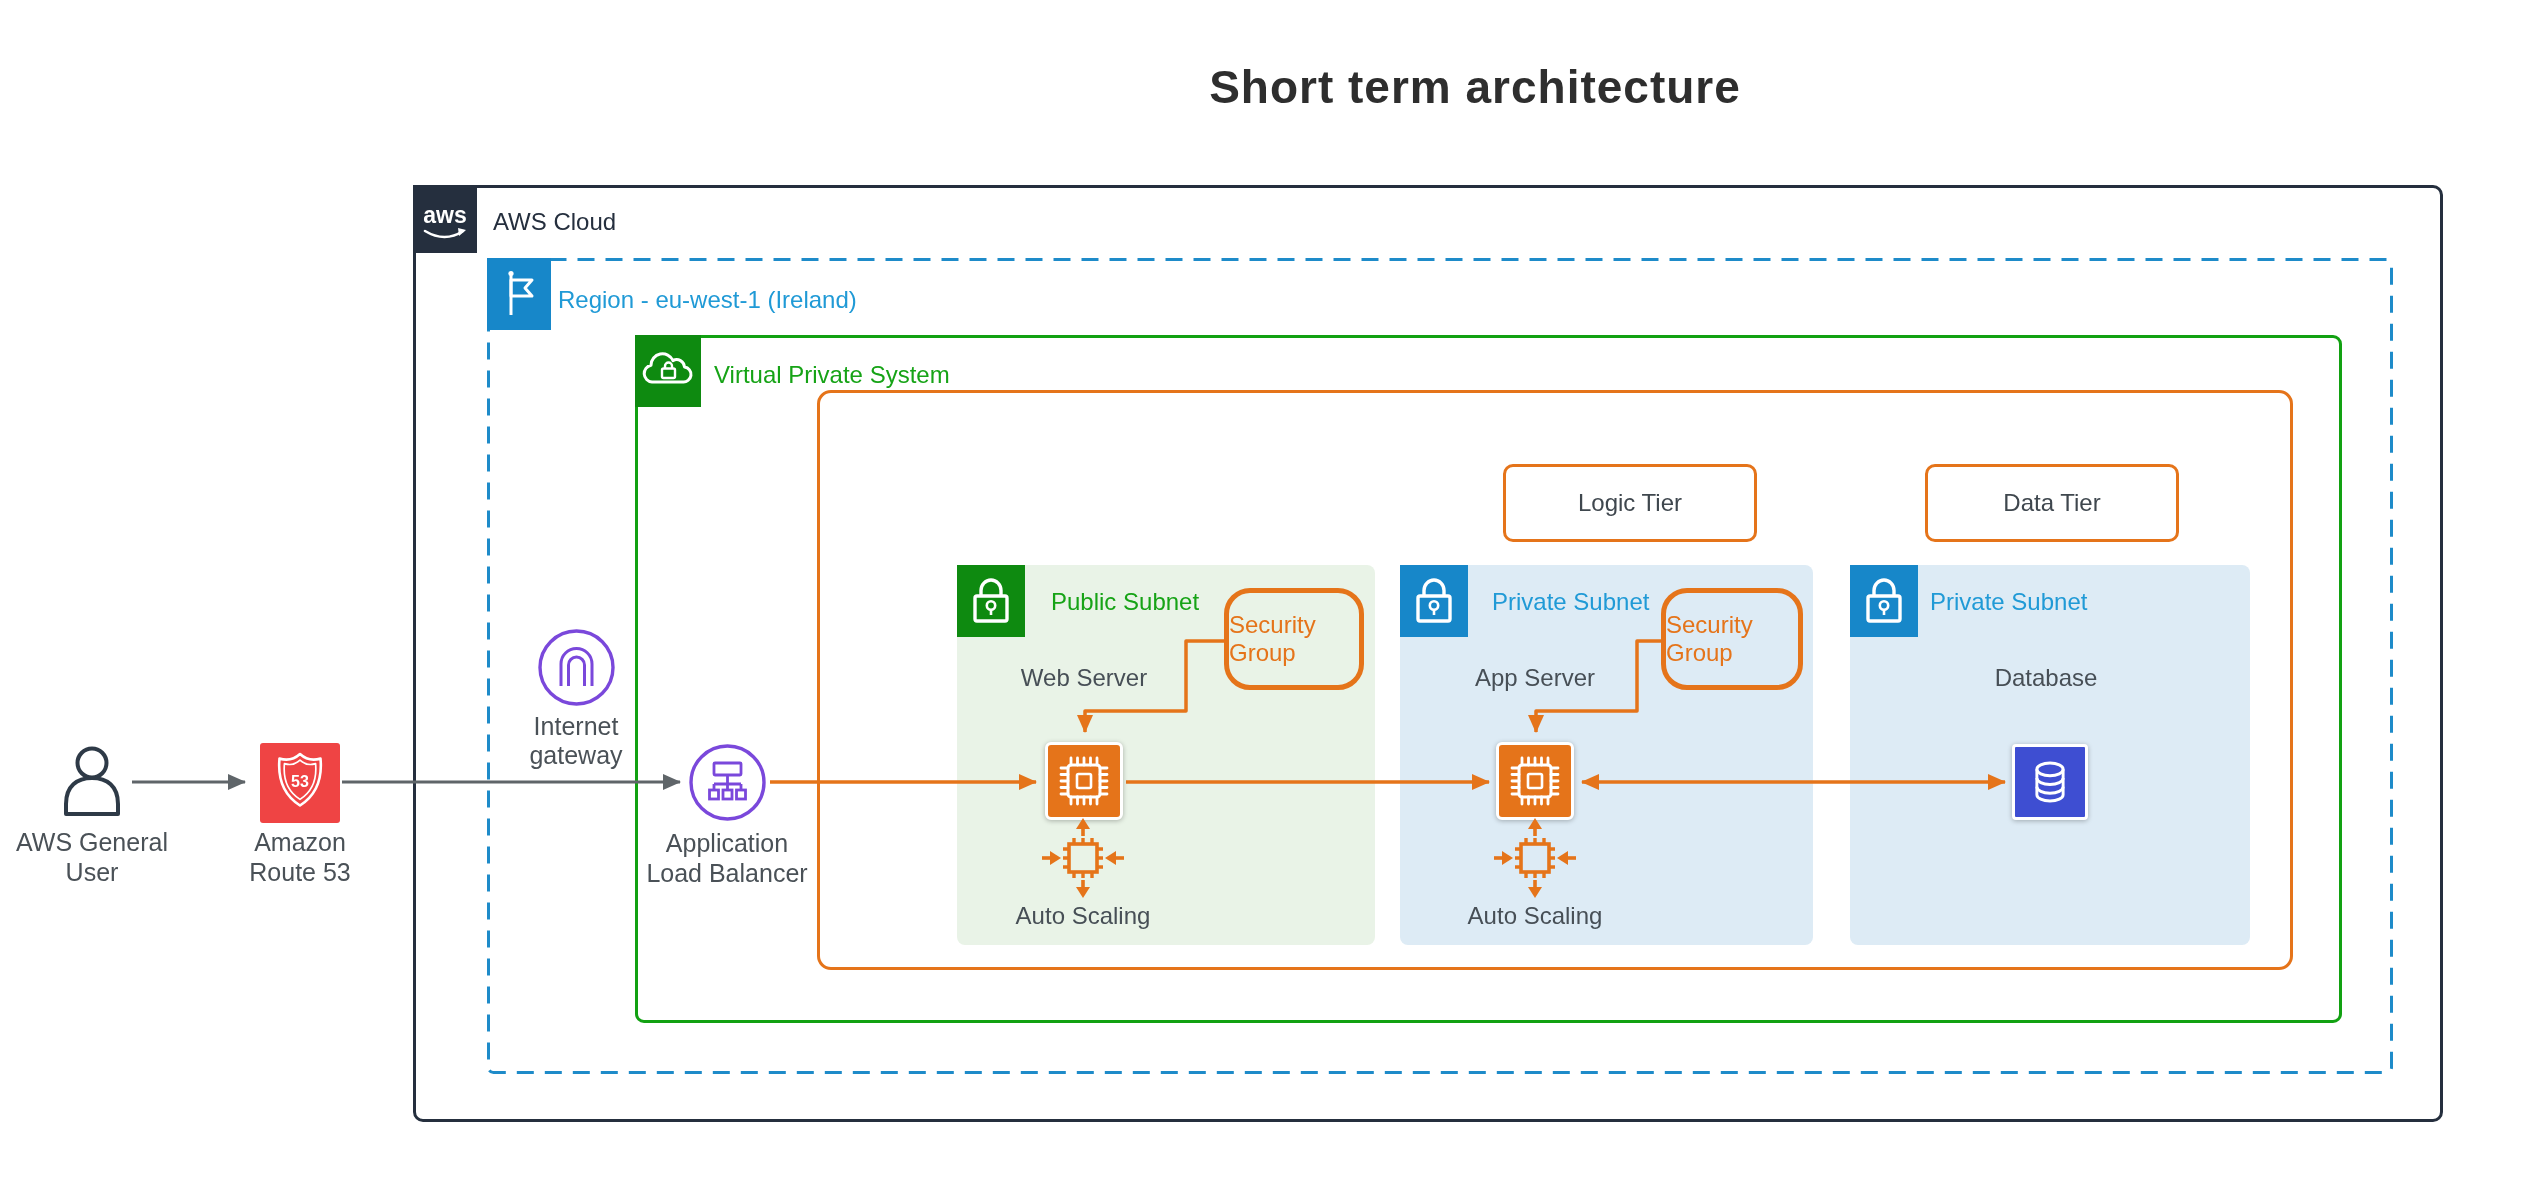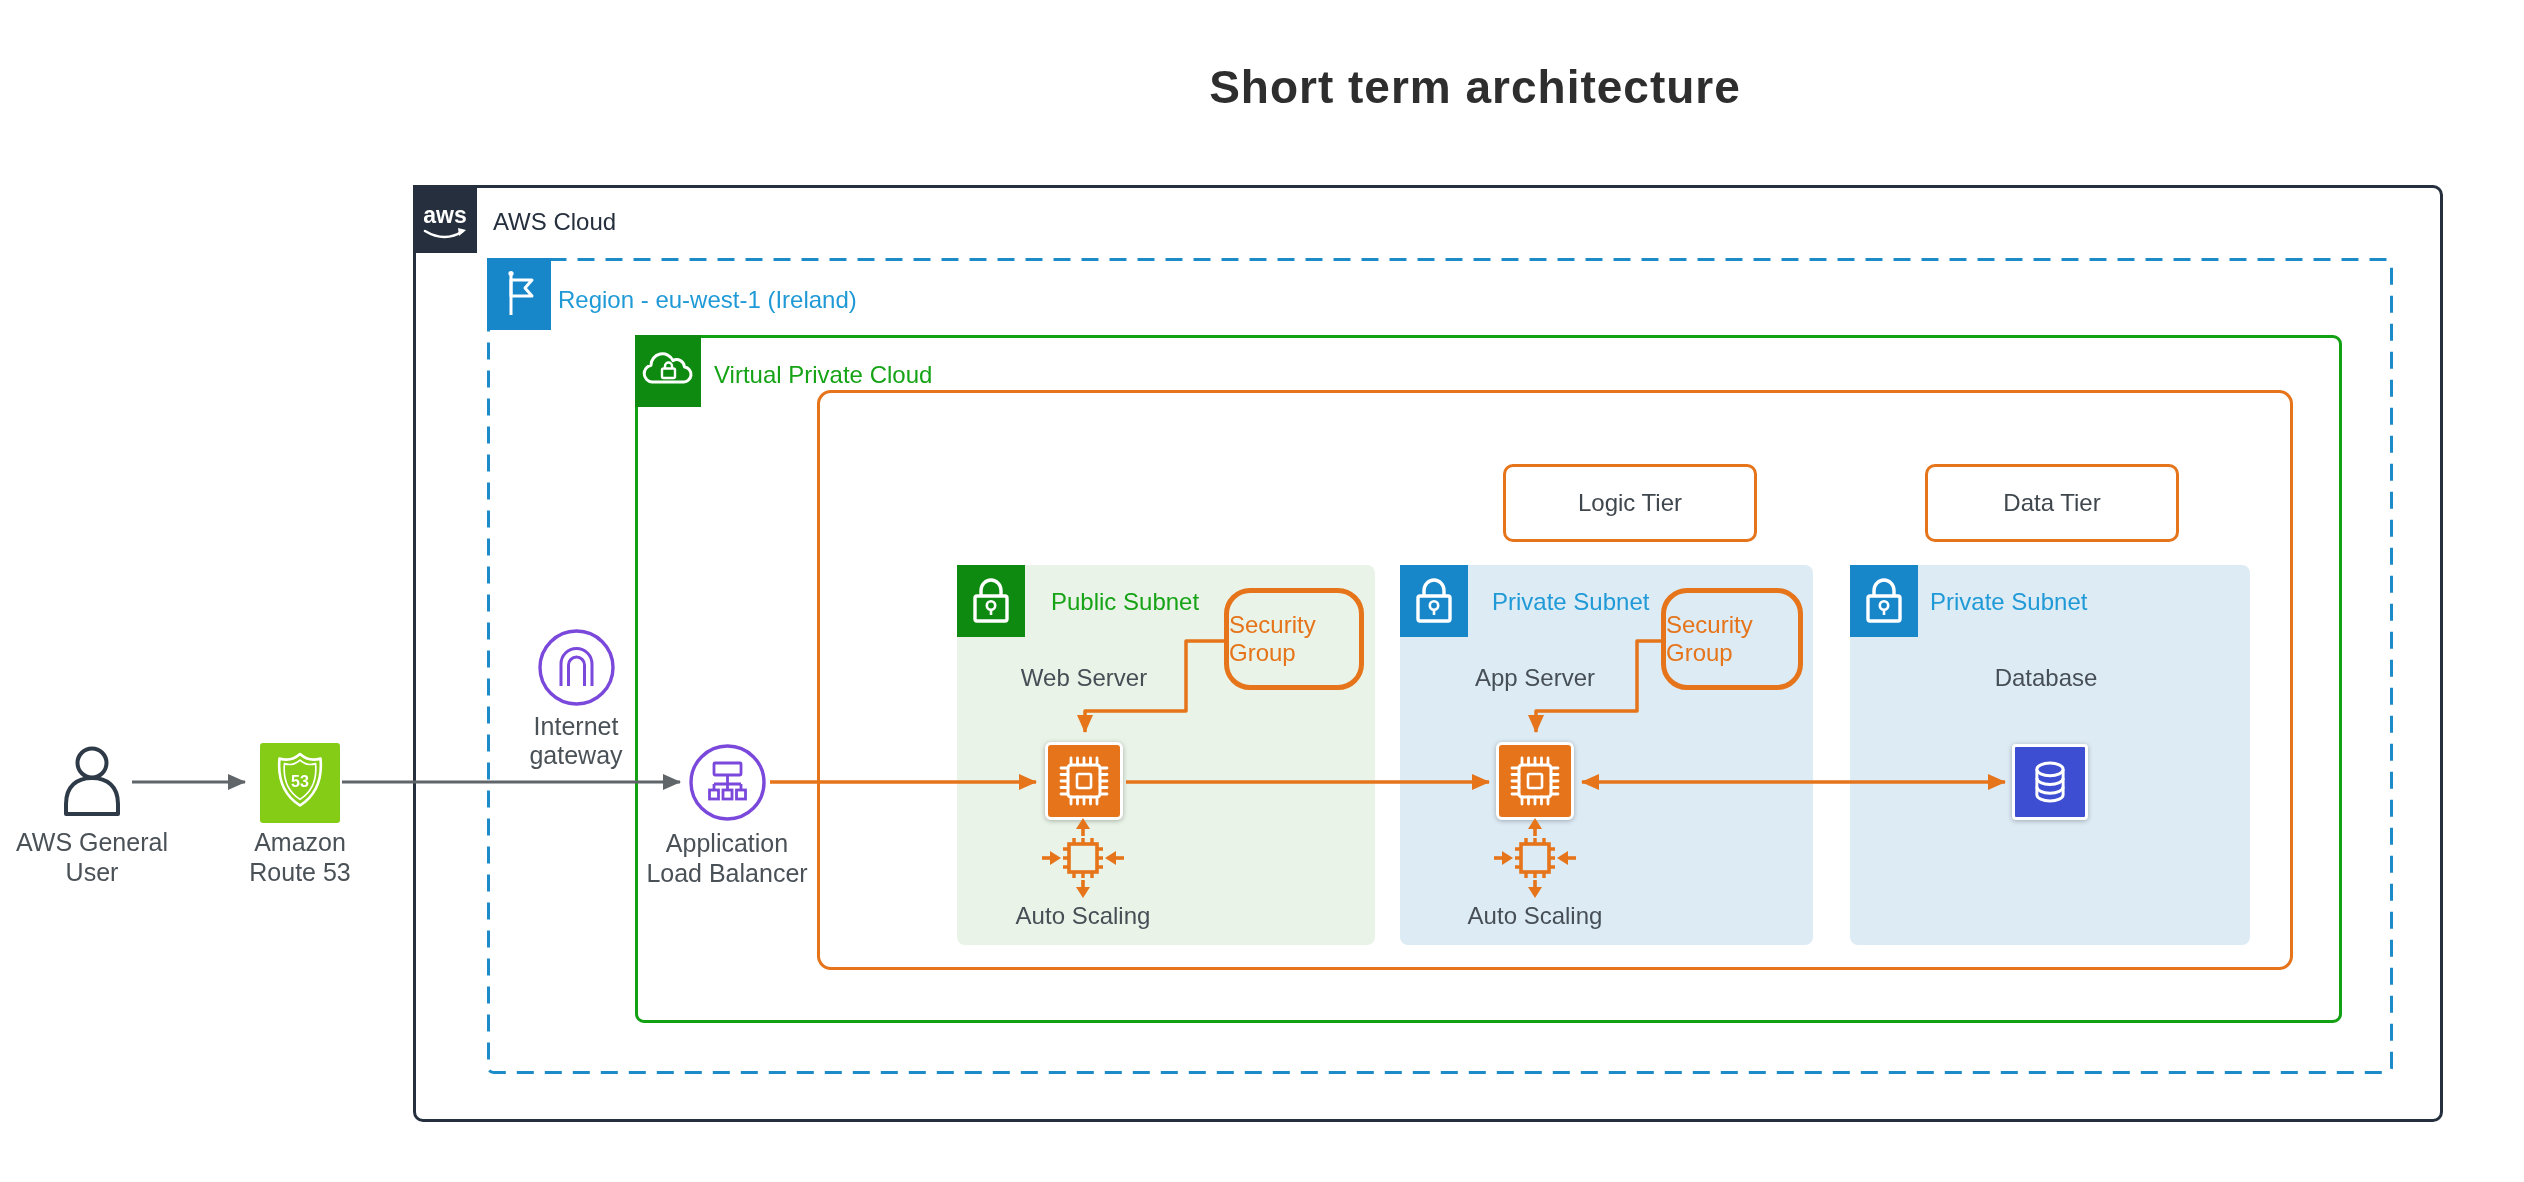--- a/index.html
+++ b/index.html
@@ -59,21 +59,21 @@
   <div class="lbl" style="left:558px;top:286px;color:#209AD6;">Region - eu-west-1 (Ireland)</div>
 
   <div class="vpc-box"></div>
   <div class="abs" style="left:635px;top:335px;width:66px;height:72px;background:#0E8A10;">
     <svg class="svgicon" width="66" height="72" viewBox="0 0 66 72">
       <path d="M17,47 a8.5,8.5 0 0 1 -1,-16.8 a11.5,11.5 0 0 1 22,-4.6 a7.8,7.8 0 0 1 11.5,6.4 a7.2,7.2 0 0 1 -2,14.9 z" fill="none" stroke="#fff" stroke-width="3" stroke-linejoin="round"></path>
       <rect x="27" y="33.5" width="13" height="9.5" rx="1.5" fill="none" stroke="#fff" stroke-width="2.4"></rect>
       <path d="M30,33.5 v-2.5 a3.5,3.5 0 0 1 7,0 v2.5" fill="none" stroke="#fff" stroke-width="2.4"></path>
     </svg>
   </div>
-  <div class="lbl" style="left:714px;top:361px;color:#16A316;">Virtual Private Cloud</div>
+  <div class="lbl" style="left:714px;top:361px;color:#16A316;">Virtual Private System</div>
 
   <div class="az-box"></div>
 
   <div class="tier" style="left:1503px;">
     <span>Logic Tier</span>
   </div>
   <div class="tier" style="left:1925px;">
     <span>Data Tier</span>
   </div>
 
@@ -197,21 +197,21 @@
   </svg>
   <div class="lbl c" style="left:983px;top:901px;width:200px;">Auto Scaling</div>
   <div class="lbl c" style="left:1435px;top:901px;width:200px;">Auto Scaling</div>
 
   <svg class="abs svgicon" style="left:46px;top:740px;" width="92" height="86" viewBox="0 0 92 86">
     <circle cx="46" cy="23" r="14.5" fill="none" stroke="#2E3A47" stroke-width="4"></circle>
     <path d="M20,74 V64 C20,46 31,38 46,38 C61,38 72,46 72,64 V74 Z" fill="none" stroke="#2E3A47" stroke-width="4" stroke-linejoin="round"></path>
   </svg>
   <div class="lbl c" style="left:10px;top:827px;width:164px;color:#4A5157;font-size:25px;">AWS General User</div>
 
-  <div class="abs" style="left:260px;top:743px;width:80px;height:80px;background:#84cc16;border-radius:3px;">
+  <div class="abs" style="left:260px;top:743px;width:80px;height:80px;background:#ef4444;border-radius:3px;">
     <svg class="svgicon" width="80" height="80" viewBox="0 0 80 80">
       <path d="M40,11 C34,16.5 26,17.5 19.5,15.5 C17.5,37 25,53 40,62.5 C55,53 62.5,37 60.5,15.5 C54,17.5 46,16.5 40,11 Z" fill="none" stroke="#fff" stroke-width="2.6" stroke-linejoin="round"></path>
       <path d="M40,11 C34,16.5 26,17.5 19.5,15.5 C17.5,37 25,53 40,62.5 C55,53 62.5,37 60.5,15.5 C54,17.5 46,16.5 40,11 Z" fill="none" stroke="#fff" stroke-width="2.2" stroke-linejoin="round" transform="translate(40,37) scale(0.76) translate(-40,-37)"></path>
       <text x="40" y="44" font-family="Liberation Sans" font-size="16" font-weight="bold" fill="#fff" text-anchor="middle">53</text>
     </svg>
   </div>
   <div class="lbl c" style="left:218px;top:827px;width:164px;color:#4A5157;font-size:25px;">Amazon Route 53</div>
 
   <svg class="abs svgicon" style="left:534px;top:625px;" width="85" height="85" viewBox="0 0 85 85">
     <circle cx="42.5" cy="42.5" r="36.5" fill="#fff" stroke="#7A48DB" stroke-width="3.4"></circle>

